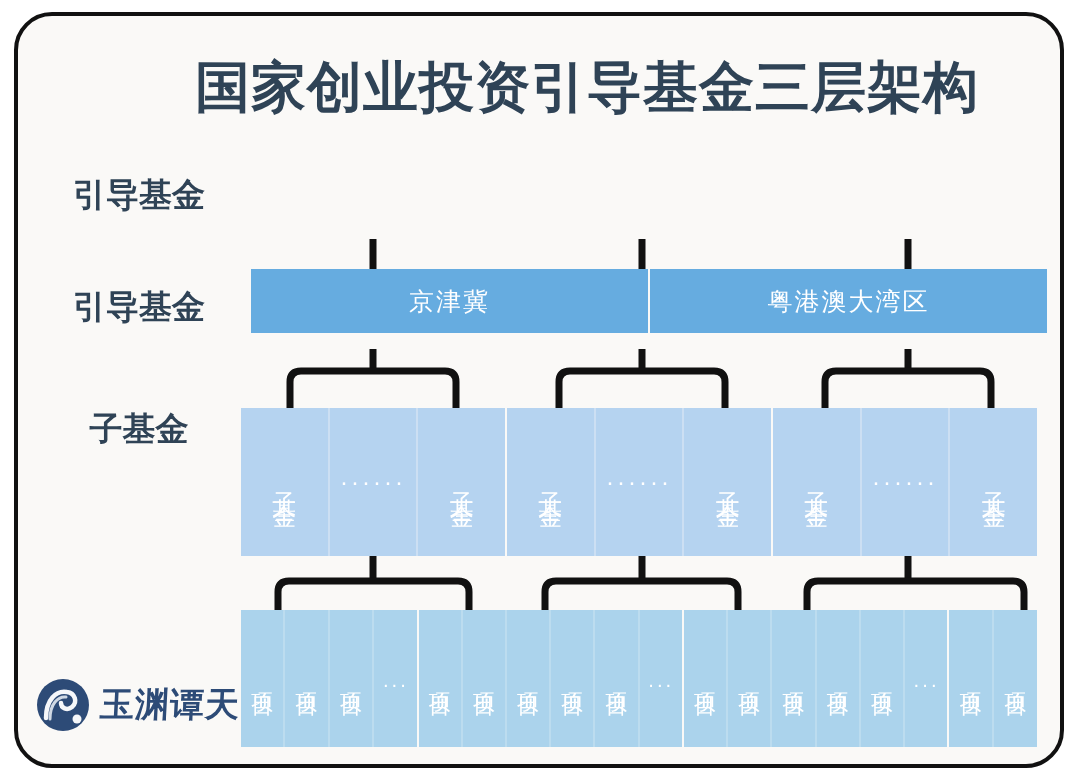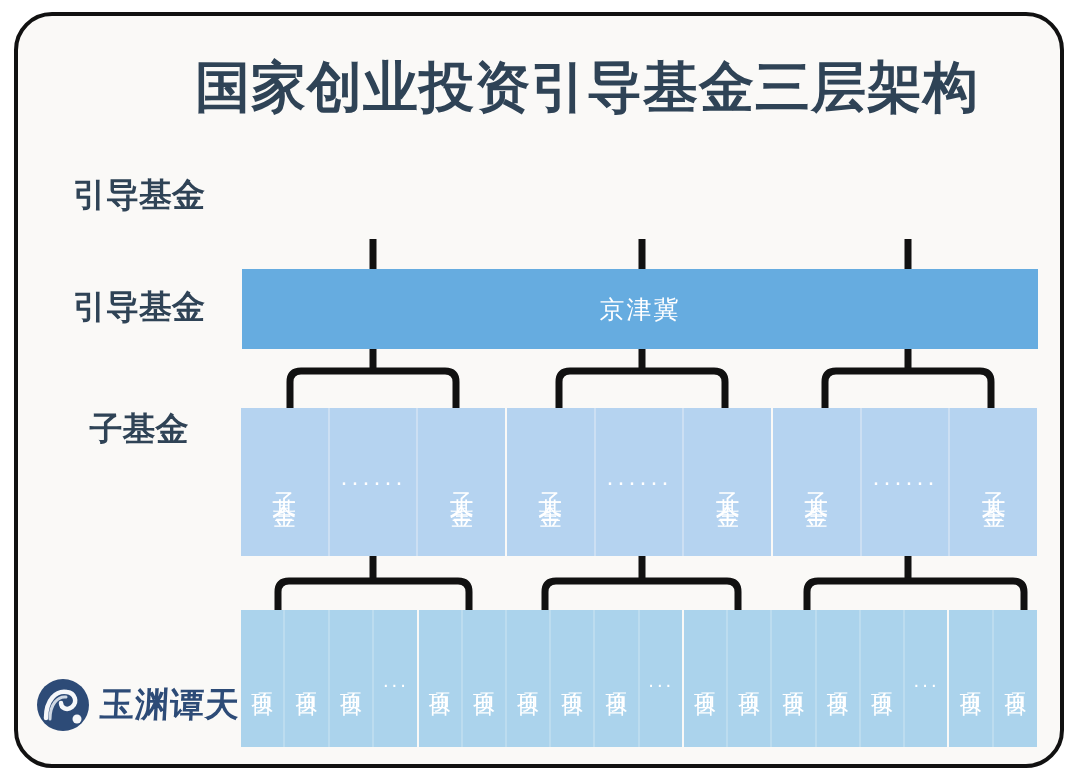--- a/index.html
+++ b/index.html
@@ -74,24 +74,24 @@
   #guide-box .box-text {
     color: #ffffff;
     font-size: 25px;
     letter-spacing: 1px;
     white-space: nowrap;
   }
 
   
   #region-row {
     position: absolute;
-    left: 224px;
+    left: 233px;
     top: 253px;
     width: 796px;
-    height: 80px;
+    height: 64px;
     display: flex;
   }
   .region-cell {
     flex: 1 1 0;
     background: #66ace0;
     display: flex;
     align-items: center;
     justify-content: center;
     border-right: 2px solid #faf9f7;
   }
@@ -253,20 +253,23 @@
 
       <line x1="890" y1="540" x2="890" y2="567"></line>
       <path d="M789 596 L789 576 Q789 565 800 565 L995 565 Q1006 565 1006 576 L1006 596"></path>
     </g>
   </svg>
 
 
   <div id="region-row">
     <div class="region-cell">
       <span class="box-text">京津冀</span>
+    </div>
+    <div class="region-cell">
+      <span class="box-text">粤港澳大湾区</span>
     </div>
   </div>
 
   <div id="sub-row">
       <div class="sub-group">
         <div class="sub-cell">
           <span class="vtext">子基金</span>
         </div>
         <div class="sub-cell">
           <span class="dots">······</span>

